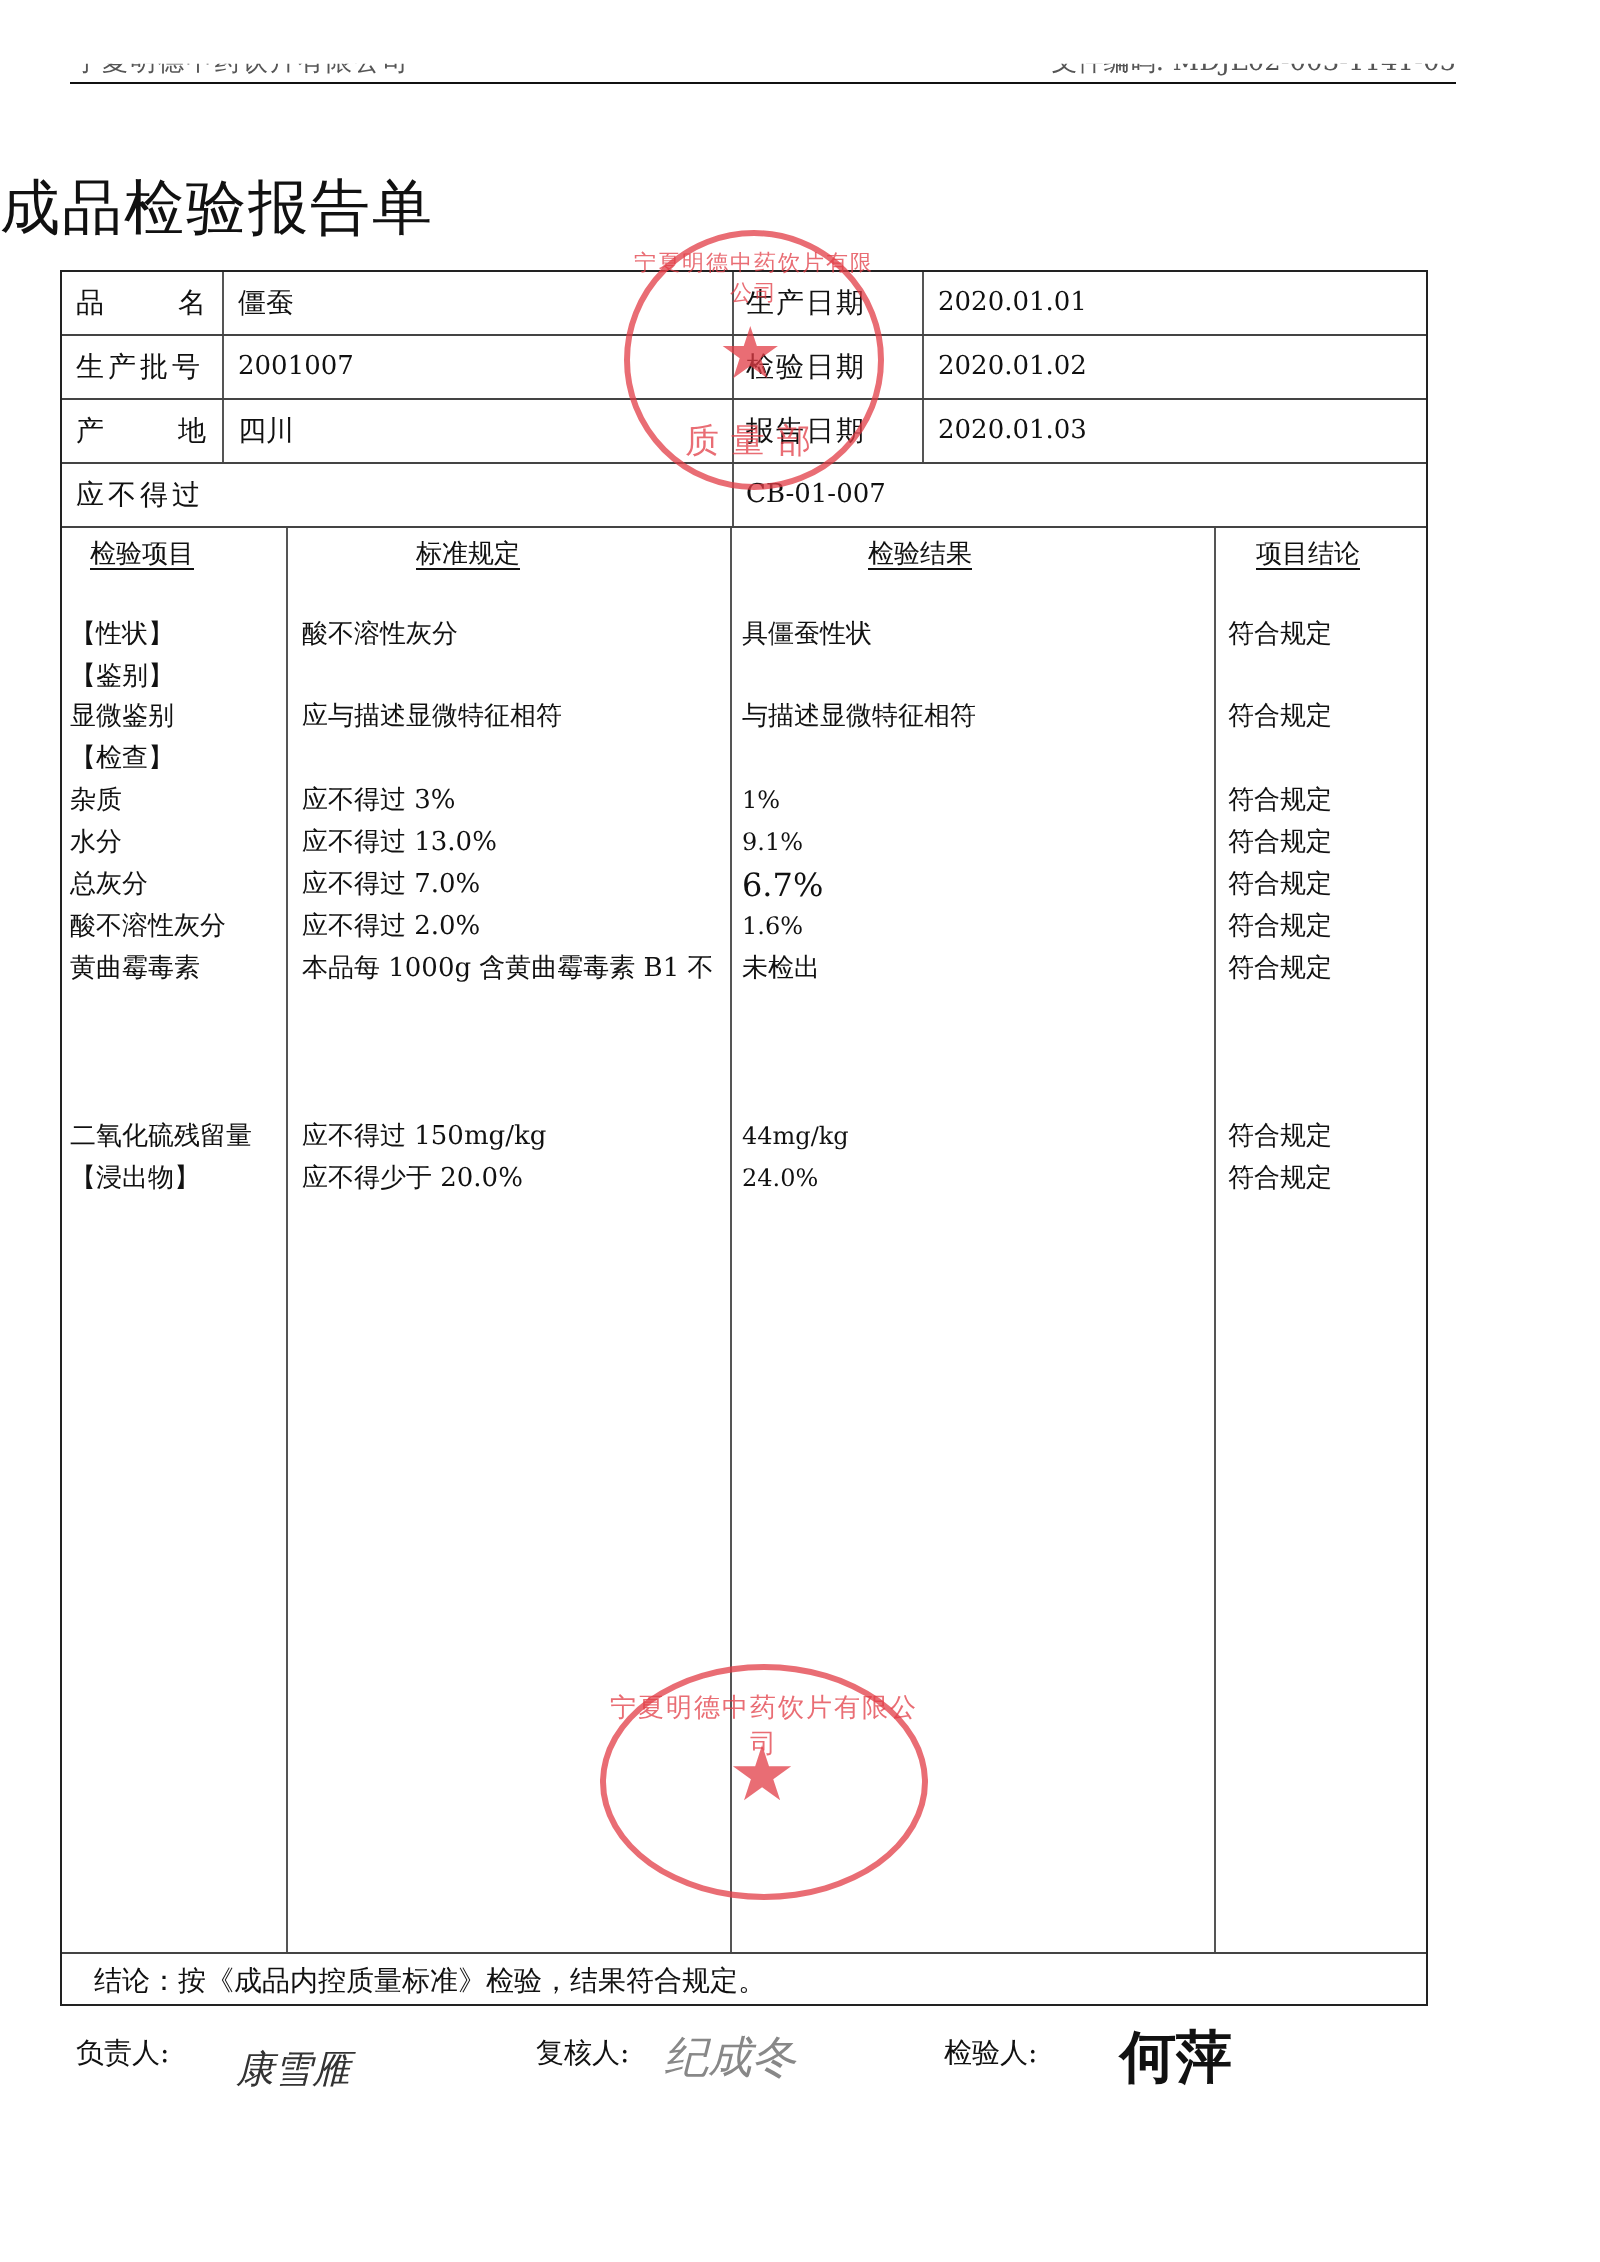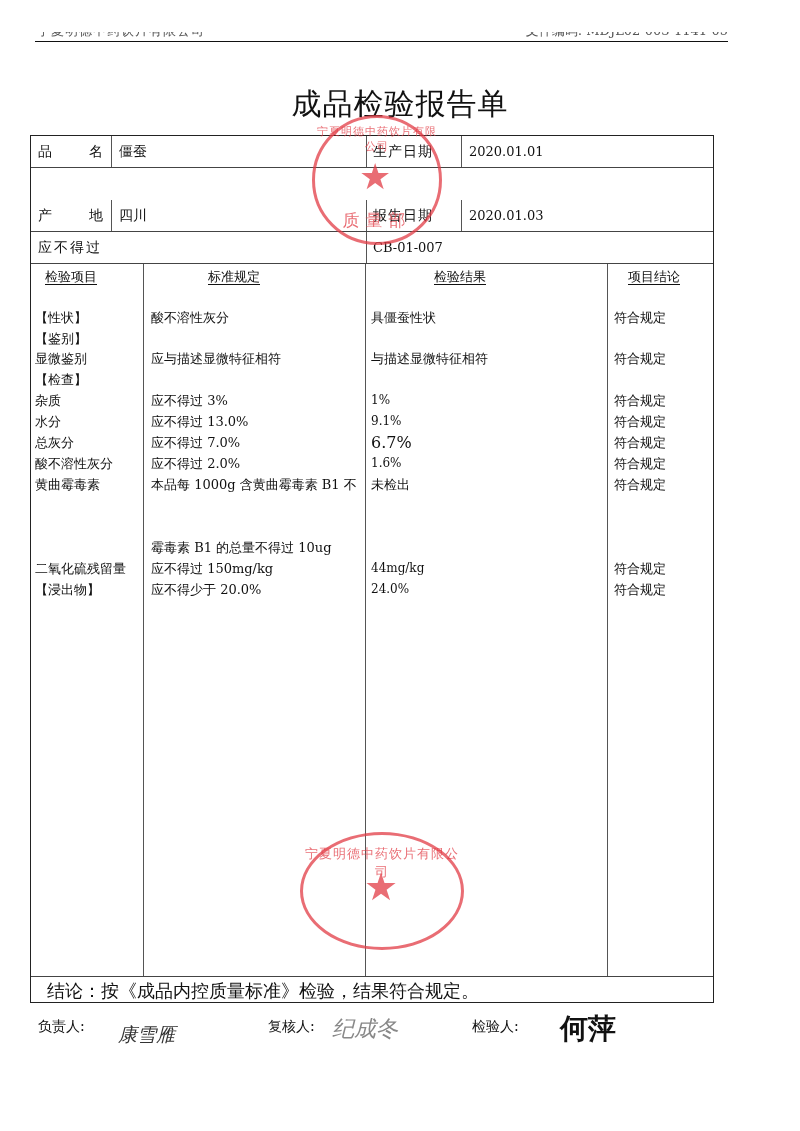--- a/index.html
+++ b/index.html
@@ -1,32 +1,32 @@
 <!DOCTYPE html>
 <html><head>
 <meta charset="utf-8">
 <style>
   html, body { margin:0; padding:0; background:#fff; }
   body { width:800px; height:1131px; position:relative; overflow:hidden;
          font-family:"DejaVu Serif","Liberation Serif",serif; color:#111; }
   .hdr-left { position:absolute; left:37px; top:22px; font-size:13px; color:#555; letter-spacing:1px; clip-path: inset(55% 0 0 0); }
   .hdr-right { position:absolute; right:72px; top:22px; font-size:13px; color:#555; clip-path: inset(55% 0 0 0); }
   .hdr-line { position:absolute; left:35px; right:72px; top:41px; height:1px; background:#111; }
-  .title { position:absolute; left:0; width:800px; top:84px; text-align:center; font-size:30px;
+  .title { position:absolute; left:0; width:800px; top:84px; font-size:30px;
            font-family:"DejaVu Sans","Liberation Sans",sans-serif; letter-spacing:1px; }
   .doc { position:absolute; left:30px; top:135px; width:684px; height:868px; border:1px solid #222; box-sizing:border-box; }
   .hrow { position:absolute; left:0; width:100%; height:32px; border-bottom:1px solid #444; box-sizing:border-box; }
   .cell { position:absolute; top:0; height:100%; display:flex; align-items:center; font-size:14px; box-sizing:border-box; }
   .vline { position:absolute; top:0; bottom:0; width:1px; background:#555; }
   .lbl-spread { justify-content:space-between; padding:0 8px 0 7px; }
   .body { position:absolute; left:0; top:128px; width:100%; height:712px; }
   .bhead { position:absolute; top:4px; font-size:13px; text-decoration:underline; text-underline-offset:3px; }
   .line { position:absolute; font-size:13px; line-height:21px; white-space:nowrap; }
   .conclusion { position:absolute; left:0; top:840px; width:100%; height:28px; border-top:1px solid #444; box-sizing:border-box;
-                display:flex; align-items:center; padding-left:16px; font-size:18px; }
+                display:flex; align-items:center; padding-left:16px; font-size:14px; }
   .sig-lbl { position:absolute; top:1018px; font-size:14px; }
   .sig { position:absolute; font-family:"DejaVu Serif",serif; font-style:italic; }
   .stamp-round { position:absolute; border:3px solid rgba(225,60,70,0.75); border-radius:50%; color:rgba(225,60,70,0.75);
                  box-sizing:border-box; pointer-events:none; }
   .star { position:absolute; color:rgba(225,60,70,0.75); }
 </style>
 </head>
 <body>
 
 <div class="hdr-left">宁夏明德中药饮片有限公司</div>
@@ -41,20 +41,29 @@
     <div class="cell lbl-spread" style="left:0;width:80px">
       <span>品</span>
       <span>名</span>
     </div>
     <div class="vline" style="left:80px"></div>
     <div class="cell" style="left:88px">僵蚕</div>
     <div class="vline" style="left:335px"></div>
     <div class="cell" style="left:342px;letter-spacing:1px">生产日期</div>
     <div class="vline" style="left:430px"></div>
     <div class="cell" style="left:438px;font-size:13px">2020.01.01</div>
+  </div>
+  <div class="hrow" style="top:32px">
+    <div class="cell" style="left:7px;letter-spacing:2px">生产批号</div>
+    <div class="vline" style="left:80px"></div>
+    <div class="cell" style="left:88px;font-size:13px">2001007</div>
+    <div class="vline" style="left:335px"></div>
+    <div class="cell" style="left:342px;letter-spacing:1px">检验日期</div>
+    <div class="vline" style="left:430px"></div>
+    <div class="cell" style="left:438px;font-size:13px">2020.01.02</div>
   </div>
   <div class="hrow" style="top:64px">
     <div class="cell lbl-spread" style="left:0;width:80px">
       <span>产</span>
       <span>地</span>
     </div>
     <div class="vline" style="left:80px"></div>
     <div class="cell" style="left:88px">四川</div>
     <div class="vline" style="left:335px"></div>
     <div class="cell" style="left:342px;letter-spacing:1px">报告日期</div>
@@ -106,21 +115,20 @@
     <div class="line" style="left:340px;top:168px;font-size:16px">6.7%</div>
     <div class="line" style="left:583px;top:168px">符合规定</div>
 
     <div class="line" style="left:4px;top:189px">酸不溶性灰分</div>
     <div class="line" style="left:120px;top:189px">应不得过 2.0%</div>
     <div class="line" style="left:340px;top:189px;font-size:12px">1.6%</div>
     <div class="line" style="left:583px;top:189px">符合规定</div>
 
     <div class="line" style="left:4px;top:210px">黄曲霉毒素</div>
     <div class="line" style="left:120px;top:210px">本品每 1000g 含黄曲霉毒素 B1 不</div>
-    <div class="line" style="left:120px;top:273px">霉毒素 B1 的总量不得过  10ug</div>
     <div class="line" style="left:340px;top:210px">未检出</div>
     <div class="line" style="left:583px;top:210px">符合规定</div>
 
     <div class="line" style="left:4px;top:294px">二氧化硫残留量</div>
     <div class="line" style="left:120px;top:294px">应不得过 150mg/kg</div>
     <div class="line" style="left:340px;top:294px;font-size:12px">44mg/kg</div>
     <div class="line" style="left:583px;top:294px">符合规定</div>
 
     <div class="line" style="left:4px;top:315px">【浸出物】</div>
     <div class="line" style="left:120px;top:315px">应不得少于 20.0%</div>

